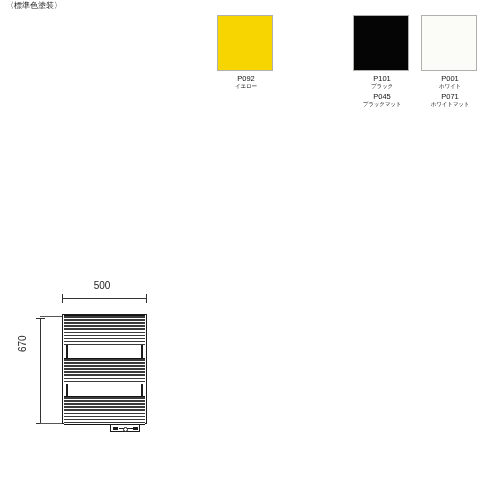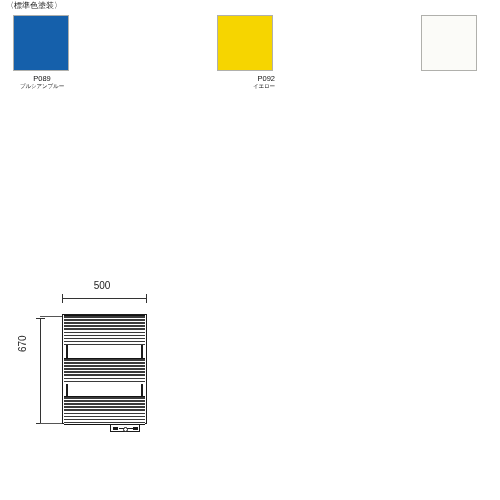--- a/index.html
+++ b/index.html
@@ -213,40 +213,54 @@
     height: 1px;
     background: #1c1c1c;
   }
 </style>
 </head>
 <body>
 
 <div id="section-title">〈標準色塗装〉</div>
 
 <div id="swatch-row">
-    <div class="swatch-cell" style="left: 13px;">
-      <span class="swatch-chip" style="background-color: rgb(21, 96, 171);"></span>
-      <div class="swatch-labels">
-        <div class="swatch-group">
-          <div class="swatch-code">P089</div>
-          <div class="swatch-name">プルシアンブルー</div>
-        </div>
-      </div>
-    </div>
-    <div class="swatch-cell" style="left: 217px; text-align: right;">
+    <div class="swatch-cell" style="left: 217px;">
       <span class="swatch-chip" style="background-color: rgb(246, 213, 0);"></span>
       <div class="swatch-labels">
         <div class="swatch-group">
           <div class="swatch-code">P092</div>
           <div class="swatch-name">イエロー</div>
         </div>
       </div>
     </div>
+    <div class="swatch-cell" style="left: 353px;">
+      <span class="swatch-chip" style="background-color: rgb(5, 5, 5);"></span>
+      <div class="swatch-labels">
+        <div class="swatch-group">
+          <div class="swatch-code">P101</div>
+          <div class="swatch-name">ブラック</div>
+        </div>
+        <div class="swatch-group">
+          <div class="swatch-code">P045</div>
+          <div class="swatch-name">ブラックマット</div>
+        </div>
+      </div>
+    </div>
     <div class="swatch-cell" style="left: 421px;">
       <span class="swatch-chip" style="background-color: rgb(251, 251, 248);"></span>
+      <div class="swatch-labels">
+        <div class="swatch-group">
+          <div class="swatch-code">P001</div>
+          <div class="swatch-name">ホワイト</div>
+        </div>
+        <div class="swatch-group">
+          <div class="swatch-code">P071</div>
+          <div class="swatch-name">ホワイトマット</div>
+        </div>
+      </div>
     </div>
   </div>
 
 <div id="drawing-area">
 
   <div id="dim-width-label">500</div>
   <div id="dim-width-line"></div>
   <div class="dim-tick-v" style="left:62px; top:164px;"></div>
   <div class="dim-tick-v" style="left:146px; top:164px;"></div>
 

